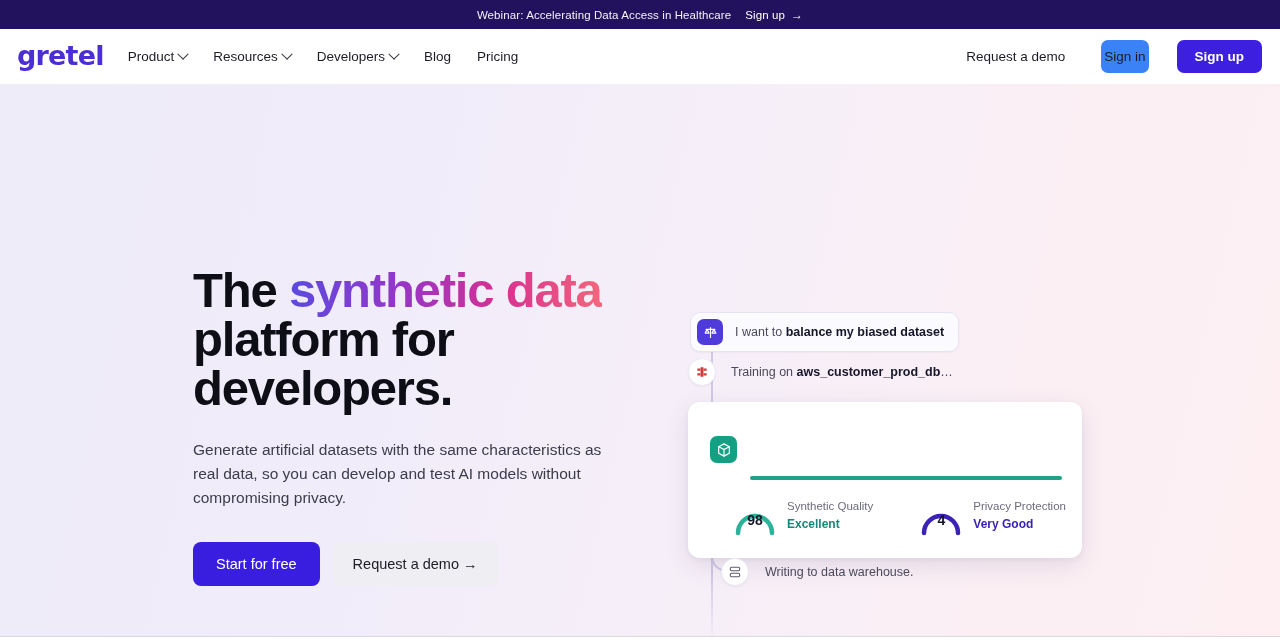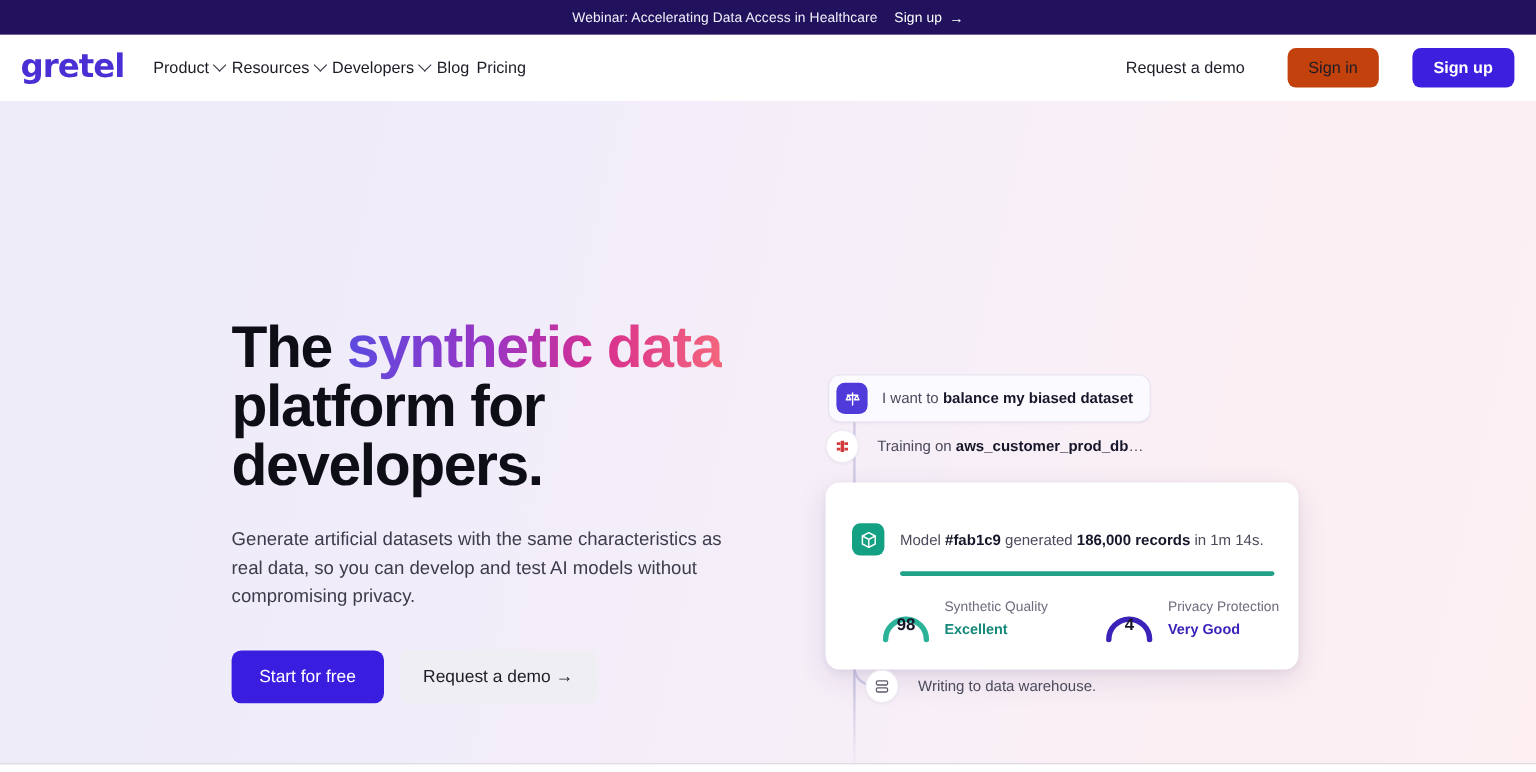--- a/index.html
+++ b/index.html
@@ -47,21 +47,21 @@
     font-size: 27px;
     font-weight: 700;
     color: #4b2ed4;
     letter-spacing: -0.8px;
     line-height: 1;
     margin-right: 24px;
     font-family: "DejaVu Sans", sans-serif;
     cursor: pointer;
     padding-bottom: 3px;
   }
-  .nav-links { display: flex; align-items: center; gap: 6px; }
+  .nav-links { display: flex; align-items: center; gap: 26px; }
   .nav-item {
     display: inline-flex;
     align-items: center;
     gap: 5px;
     font-size: 13.5px;
     color: #1c1c27;
     cursor: pointer;
     white-space: nowrap;
   }
   .caret {
@@ -86,23 +86,23 @@
   }
   .btn {
     font-size: 13.5px;
     border: none;
     border-radius: 7px;
     cursor: pointer;
     white-space: nowrap;
     font-family: "Liberation Sans", sans-serif;
   }
   .btn-signin {
-    background: #c2410c;
+    background: #3b82f6;
     color: #1c1c27;
-    padding: 9px 17px;
+    padding: 9px 3px;
   }
   .btn-signup {
     background: #3d1fe0;
     color: #ffffff;
     padding: 9px 18px;
     font-weight: 700;
   }
 
   
   .hero {
@@ -411,21 +411,20 @@
       </div>
 
       <div class="model-card">
         <div class="model-head">
           <span class="icon-sq teal">
             <svg width="16" height="16" viewBox="0 0 24 24" fill="none" stroke="#ffffff" stroke-width="1.8" stroke-linecap="round" stroke-linejoin="round">
               <path d="M12 2.8l8 4.2v10l-8 4.2-8-4.2v-10z"></path>
               <path d="M4 7l8 4.2L20 7M12 11.2V21"></path>
             </svg>
           </span>
-          <span class="model-text"><span>Model </span><b>#fab1c9</b><span> generated </span><b>186,000 records</b><span> in 1m 14s.</span></span>
         </div>
 
         <div class="progress"></div>
 
         <div class="gauges">
 
           <div class="gauge">
             <div class="dial">
               <svg width="44" height="40" viewBox="0 0 44 40">
                 <path d="M5 35 A17 17 0 1 1 39 35" fill="none" stroke="#e4e4ea" stroke-width="4.5" stroke-linecap="round"></path>

